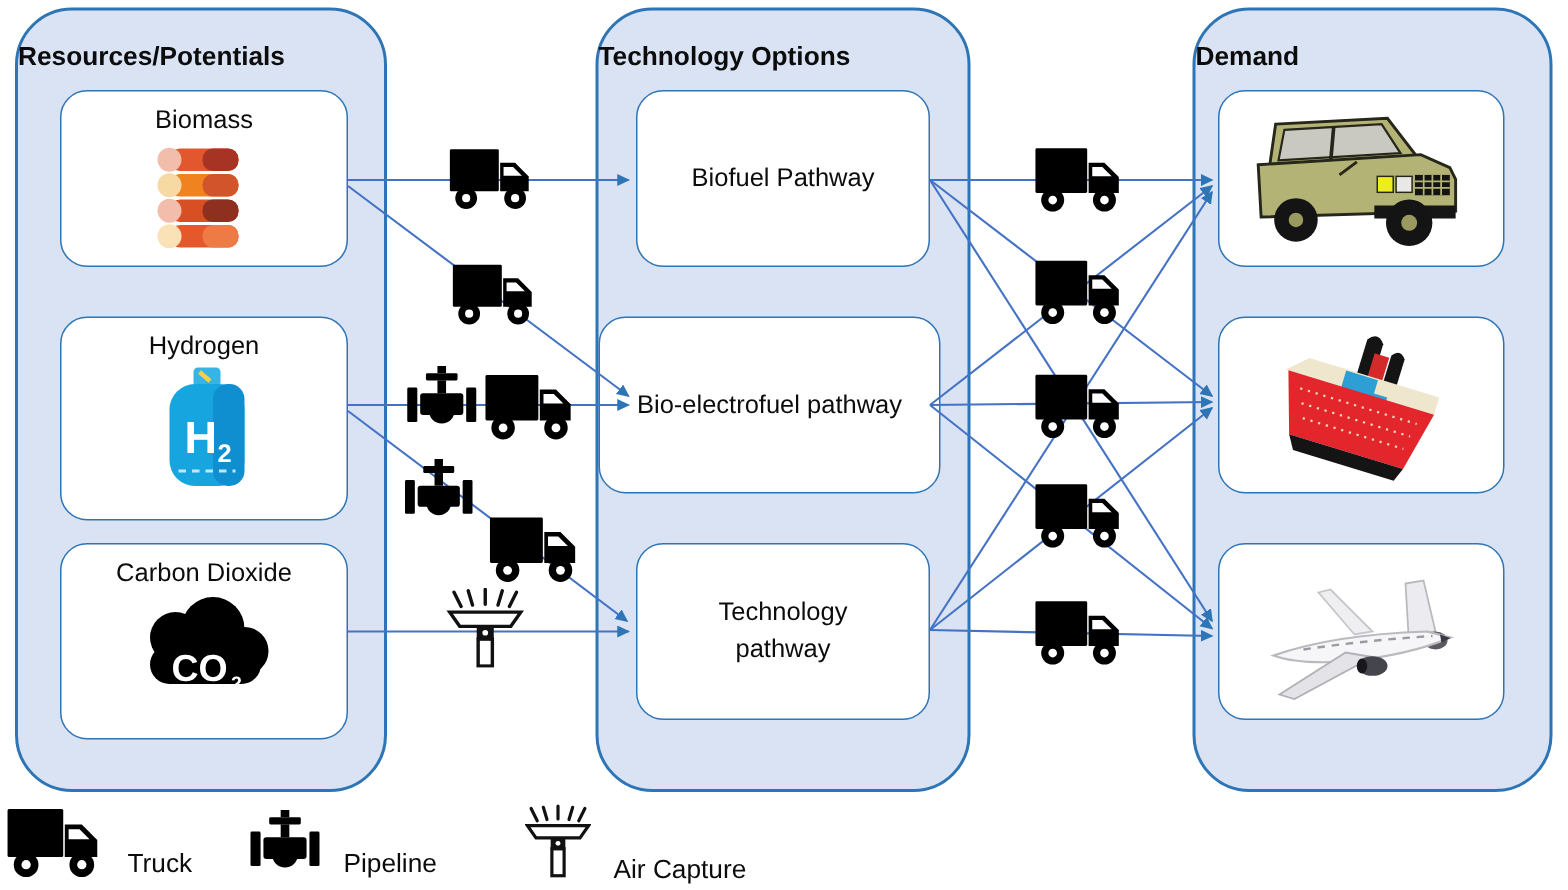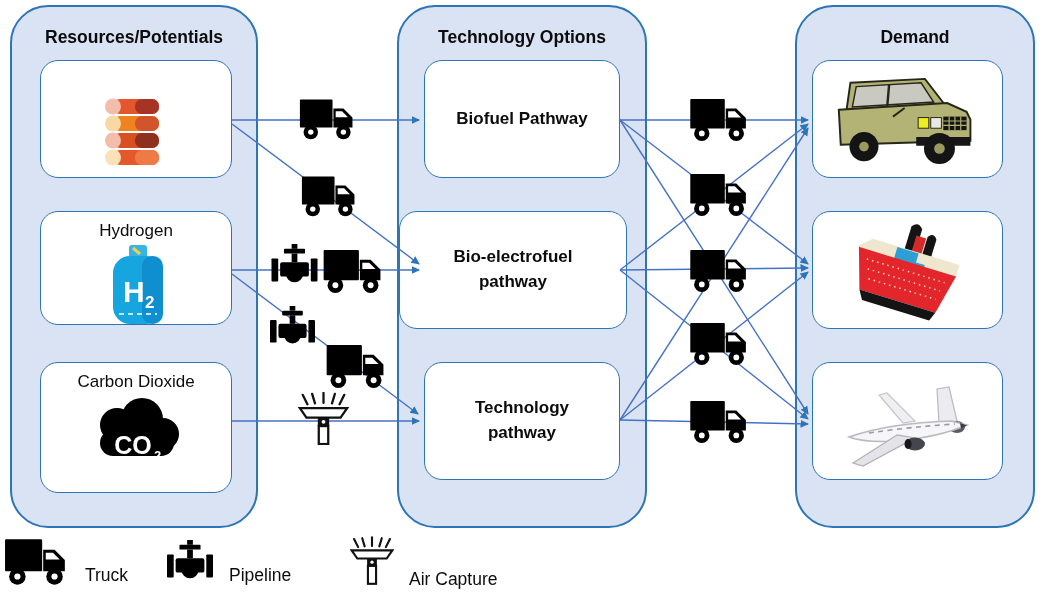--- a/index.html
+++ b/index.html
@@ -1,23 +1,23 @@
 <!DOCTYPE html>
 <html><head>
 <meta charset="utf-8">
 <style>
   html,body{margin:0;padding:0;background:#ffffff;}
   .canvas{position:relative;width:1045px;height:593px;background:#ffffff;overflow:hidden;
           font-family:"Liberation Sans",sans-serif;color:#111;}
   .container{position:absolute;background:#dae3f3;border:2px solid #2e75b6;border-radius:38px;z-index:1;box-sizing:border-box;}
-  .container-title{position:absolute;top:20px;left:0;right:0;text-align:center;font-weight:bold;font-size:17.5px;color:#0c0c0c;z-index:2;}
+  .container-title{position:absolute;top:20px;left:0;right:0;text-align:left;font-weight:bold;font-size:17.5px;color:#0c0c0c;z-index:2;}
   .node{position:absolute;background:#ffffff;border:1.6px solid #2e75b6;border-radius:18px;z-index:2;box-sizing:border-box;}
   .node-label{position:absolute;top:9px;left:0;right:0;text-align:center;font-size:17px;color:#0c0c0c;}
   .tech-label{position:absolute;top:0;bottom:0;left:0;right:0;display:flex;align-items:center;justify-content:center;
-              text-align:center;font-size:17px;color:#0c0c0c;padding:0 24px;line-height:1.45;font-weight:bold;}
+              text-align:center;font-size:17px;color:#0c0c0c;padding:0 24px;line-height:1.45;}
   .node-icon{position:absolute;z-index:3;}
   .t-icon{position:absolute;z-index:4;}
   .wires{position:absolute;left:0;top:0;z-index:3;}
   .legend-item{position:absolute;display:flex;align-items:flex-end;gap:15px;z-index:2;}
   .legend-label{font-size:17.5px;color:#0c0c0c;}
   svg{display:block;}
 </style>
 </head>
 <body>
 
@@ -53,39 +53,40 @@
       <line x1="620" y1="270" x2="808" y2="124" marker-end="url(#arw)"></line>
       <line x1="620" y1="270" x2="808" y2="268" marker-end="url(#arw)"></line>
       <line x1="620" y1="270" x2="808" y2="419" marker-end="url(#arw)"></line>
       <line x1="620" y1="420" x2="808" y2="128" marker-end="url(#arw)"></line>
       <line x1="620" y1="420" x2="808" y2="272" marker-end="url(#arw)"></line>
       <line x1="620" y1="420" x2="808" y2="424" marker-end="url(#arw)"></line>
     </g>
   </svg>
 
   <div class="node" style="left:40px;top:60px;width:192px;height:118px;">
+    <div class="node-label">Biomass</div>
     <div class="node-icon" style="left:62px;top:36px;">
       <svg width="64" height="70" viewBox="0 0 64 68">
         <rect x="10" y="1" width="46" height="15" rx="7" fill="#e2572d"></rect>
           <rect x="32" y="1" width="24" height="15" rx="7" fill="#a63324"></rect>
           <circle cx="10" cy="8.5" r="8" fill="#f2bdab"></circle>
         <rect x="10" y="18" width="46" height="15" rx="7" fill="#f0821f"></rect>
           <rect x="32" y="18" width="24" height="15" rx="7" fill="#d1542b"></rect>
           <circle cx="10" cy="25.5" r="8" fill="#f7d9a4"></circle>
         <rect x="10" y="35" width="46" height="15" rx="7" fill="#d84f24"></rect>
           <rect x="32" y="35" width="24" height="15" rx="7" fill="#8e2f1f"></rect>
           <circle cx="10" cy="42.5" r="8" fill="#f2bdab"></circle>
         <rect x="10" y="52" width="46" height="15" rx="7" fill="#e4592c"></rect>
           <rect x="32" y="52" width="24" height="15" rx="7" fill="#ee7a45"></rect>
           <circle cx="10" cy="59.5" r="8" fill="#fbe2b6"></circle>
       </svg>
     </div>
   </div>
 
-  <div class="node" style="left:40px;top:211px;width:192px;height:114px;">
+  <div class="node" style="left:40px;top:211px;width:192px;height:136px;">
     <div class="node-label">Hydrogen</div>
     <div class="node-icon" style="left:68px;top:32px;">
       <svg width="58" height="82" viewBox="0 0 58 82">
         <rect x="20" y="1" width="18" height="13" rx="3" fill="#36b4e5"></rect>
         <path d="M24 4 l7 6" stroke="#f7d046" stroke-width="3" fill="none"></path>
         <rect x="4" y="12" width="50" height="68" rx="17" fill="#17a5e0"></rect>
         <rect x="33" y="12" width="21" height="68" rx="10" fill="#0f8fd0"></rect>
         <line x1="10" y1="70" x2="48" y2="70" stroke="#bfe9fa" stroke-width="2" stroke-dasharray="5,4"></line>
         <text x="14" y="58" font-family="Liberation Sans, sans-serif" font-size="30" font-weight="bold" fill="#ffffff">H</text>
         <text x="36" y="64" font-family="Liberation Sans, sans-serif" font-size="17" font-weight="bold" fill="#ffffff">2</text>

